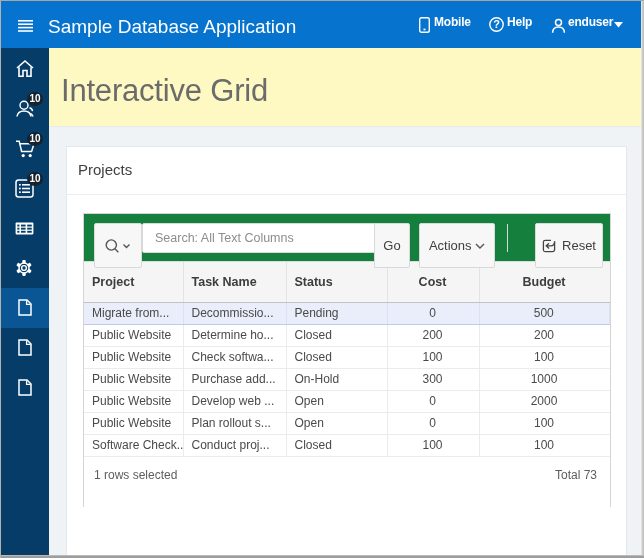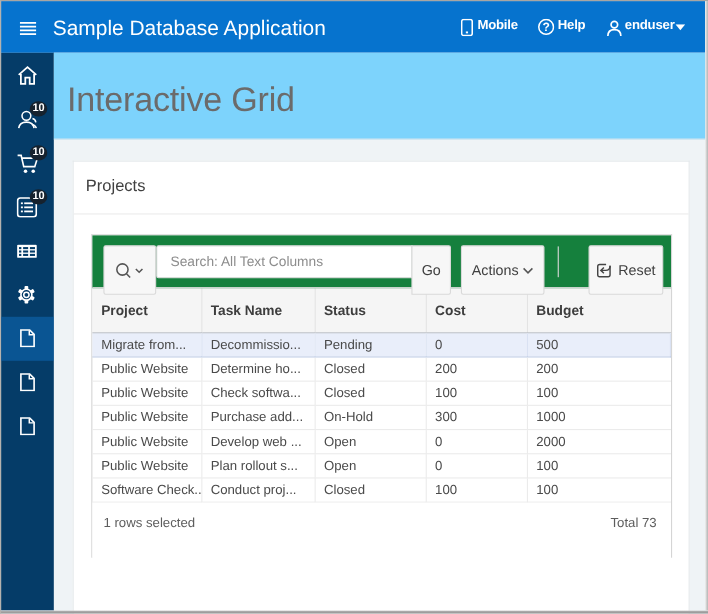--- a/index.html
+++ b/index.html
@@ -15,41 +15,41 @@
 #hdr-right span.t { position:absolute; font-size:12px; font-weight:700; letter-spacing:-0.2px; top:14px; }
 #hdr-right svg { position:absolute; }
 
 #sidebar { position:absolute; left:1px; top:48px; width:48px; height:507px; background:#053c68; }
 .nav { position:absolute; left:0; width:48px; height:40px; }
 .nav svg { position:absolute; left:14px; top:11px; }
 .nav.sel { background:#0a5593; }
 .badge { position:absolute; left:26px; width:16px; height:14px; background:#16222e; border-radius:50%; color:#fff; font-size:10px; font-weight:700; text-align:center; line-height:14px; z-index:5; }
 
 #content { position:absolute; left:49px; top:48px; width:593px; height:507px; background:#eff3f6; }
-#titleband { position:absolute; left:0; top:0; width:593px; height:79px; background:#7dd3fc; border-bottom:1px solid #e8ebed; }
+#titleband { position:absolute; left:0; top:0; width:593px; height:79px; background:#fef9c3; border-bottom:1px solid #e8ebed; }
 #pagetitle { position:absolute; left:12px; top:25px; font-size:31px; color:#6b6b6b; font-weight:400; letter-spacing:-0.2px; }
 #card { position:absolute; left:17px; top:98px; width:561px; height:420px; background:#fff; border:1px solid #e4e8ec; border-bottom:none; }
 #cardhdr { height:48px; border-bottom:1px solid #ececec; }
 #cardhdr span { position:absolute; left:11px; top:14px; font-size:15px; color:#404040; }
 #grid { position:absolute; left:16px; top:66px; width:528px; border:1px solid #d5d5d5; border-bottom:none; background:#fff; }
 
 #toolbar { position:relative; height:48px; border-bottom:1px solid #dcdcdc; background:#15803d;text-decoration:underline; }
 .tbtn { position:absolute; top:9px; height:45px; background:#f7f7f7; border:1px solid #d9d9d9; border-radius:2px; font-size:13px; color:#404040; display:flex; align-items:center; justify-content:center; }
 #searchbtn { left:10px; width:48px; }
 #searchinp { position:absolute; left:58px; top:9px; width:233px; height:30px; border:1px solid #d9d9d9; border-radius:2px 0 0 2px; background:#fff; font-size:12.5px; color:#8d8d8d; display:flex; align-items:center; padding-left:12px; }
 #gobtn { left:290px; width:36px; border-radius:0 2px 2px 0; }
 #actbtn { left:335px; width:76px; }
 #tbsep { position:absolute; left:423px; top:10px; width:1px; height:28px; background:#dadada; }
 #resetbtn { left:451px; width:68px; }
 
 table { border-collapse:collapse; table-layout:fixed; width:526px; font-size:12px; color:#4a4a4a; }
 th { height:40px; background:#f5f5f5; border-bottom:1px solid #bfc3c9; border-right:1px solid #e3e3e3; font-size:12.5px; font-weight:700; color:#3d3d3d; text-align:left; padding:0 9px 0 8px; }
 td { height:22px; border-bottom:1px solid #ebebeb; border-right:1px solid #ebebeb; padding:0 9px 0 8px; white-space:nowrap; overflow:hidden; }
 th:last-child, td:last-child { border-right:none;margin-left:34px; }
-th.num, td.num { text-align:left; }
+th.num, td.num { text-align:center; }
 tr.sel td { background:#e9eefa; border-bottom:1px solid #bdcbe5; border-right:1px solid #d9e1f2; }
 
 #gridfoot { position:relative; height:50px; font-size:12px; color:#5d5d5d; background:#fff; }
 #gridfoot .l { position:absolute; left:10px; top:11px; }
 #gridfoot .r { position:absolute; right:13px; top:11px; }
 </style>
 </head>
 <body>
 <div id="winborder"></div>
 

